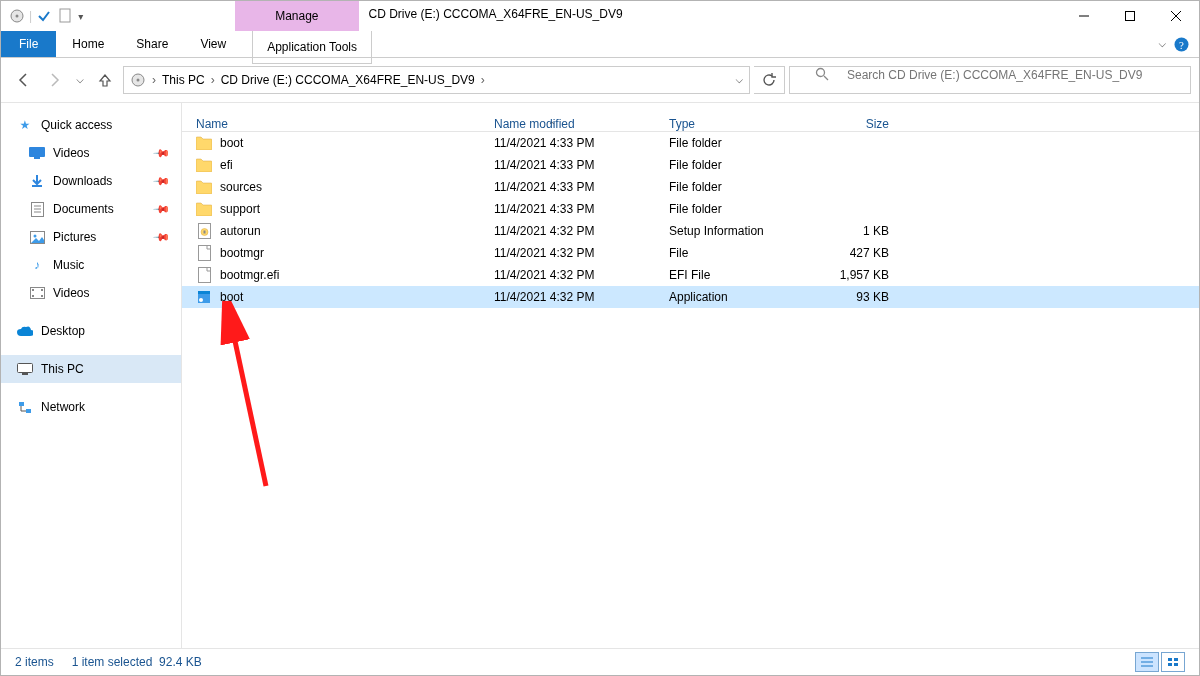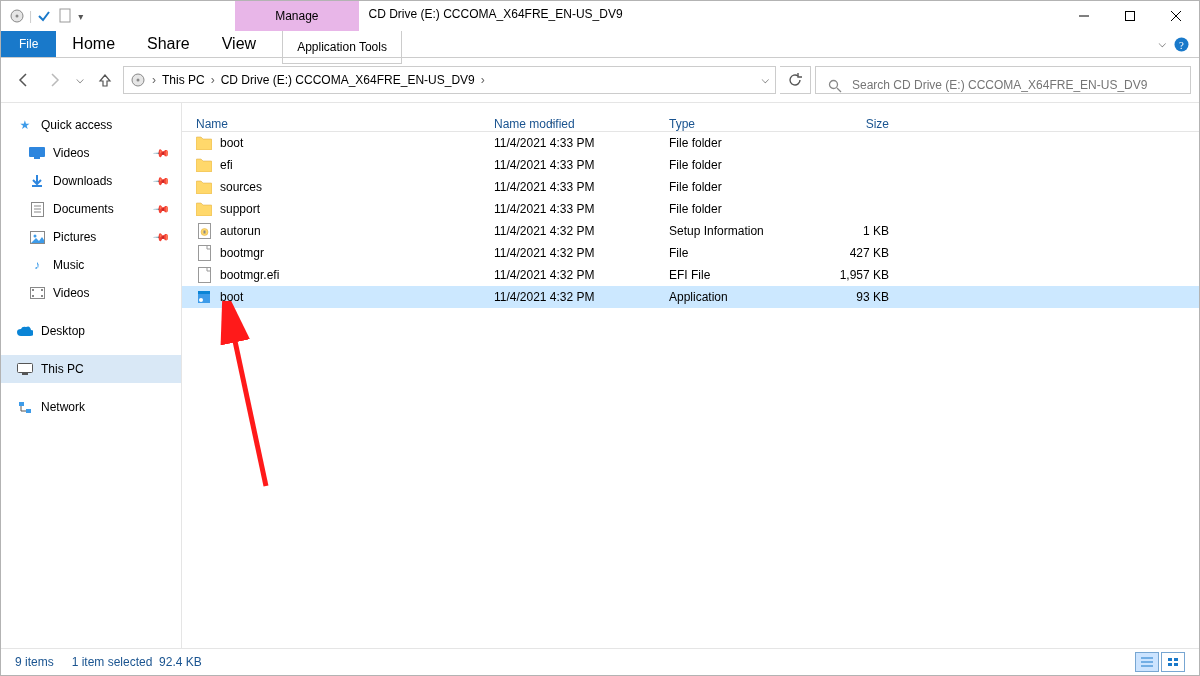--- a/index.html
+++ b/index.html
@@ -8,31 +8,31 @@
 .titlebar{display:flex;align-items:flex-start;height:30px;background:#fff}
 .qat{display:flex;align-items:center;padding:3px 6px;gap:2px;height:24px}
 .qat .ico{width:20px;height:20px;display:flex;align-items:center;justify-content:center}
 .tab-manage{background:#e8b6e8;padding:5px 40px;height:20px;display:flex;align-items:center;justify-content:center;font-size:12px}
 .title-text{padding:6px 10px;font-size:12px;color:#000}
 .win-controls{margin-left:auto;display:flex}
 .win-btn{width:46px;height:30px;display:flex;align-items:center;justify-content:center}
 
 .menubar{display:flex;height:26px;border-bottom:1px solid #ccc;align-items:stretch}
 .file-btn{background:#1979ca;color:#fff;padding:0 18px;display:flex;align-items:center;font-size:12px}
-.menu-item{padding:0 16px;display:flex;align-items:center;font-size:16px}
+.menu-item{padding:0 16px;display:flex;align-items:center;font-size:12px}
 .app-tools{border:1px solid #ccc;border-top:none;padding:16px 14px;display:flex;align-items:center}
 .ribbon-toggle{margin-left:auto;display:flex;align-items:center;gap:8px;padding:0 10px}
 
 .navbar{display:flex;align-items:center;height:36px;padding:4px 8px;gap:4px;border-bottom:1px solid #e5e5e5}
 .nav-arrow{width:28px;height:28px;display:flex;align-items:center;justify-content:center;color:#666}
 .addrbox{flex:1;display:flex;align-items:center;border:1px solid #ccc;height:26px;padding:0 6px;gap:6px}
 .crumb{display:flex;align-items:center;gap:4px;font-size:12px}
 .addr-dd{margin-left:auto;color:#555}
 .refresh{width:30px;height:26px;display:flex;align-items:center;justify-content:center;border:1px solid #ccc;border-left:none}
-.searchbox{width:350px;height:26px;border:1px solid #ccc;display:flex;align-items:flex-end;padding:0 12px;gap:8px;color:#777}
+.searchbox{width:350px;height:26px;border:1px solid #ccc;display:flex;align-items:flex-start;padding:0 25px;gap:16px;color:#777}
 .searchbox input{border:none;outline:none;width:100%;font-size:12px;color:#555}
 
 .body{flex:1;display:flex;min-height:0}
 
 .sidebar{width:180px;border-right:1px solid #e5e5e5;padding:8px 0;overflow:auto}
 .side-item{display:flex;align-items:center;gap:8px;padding:4px 12px 4px 28px;height:20px;font-size:12px}
 .side-item.selected{background:#d9e8f6}
 .side-group{padding-left:16px}
 .pin{margin-left:auto;color:#888;font-size:11px;transform:rotate(45deg)}
 
@@ -389,21 +389,21 @@
             </div>
             <div class="col c-date">11/4/2021 4:32 PM</div>
             <div class="col c-type">Application</div>
             <div class="col c-size">93 KB</div>
           </div>
         </div>
     </div>
   </div>
 
   <div class="status">
-    <span>9 items</span>
+    <span>2 items</span>
     <span>
       <span>1 item selected</span>&nbsp;&nbsp;<span>92.4 KB</span>
     </span>
     <div class="view-icons">
       <div class="view-btn active">
           <svg width="12" height="10">
             <line x1="0" y1="1" x2="12" y2="1" stroke="#1979ca"></line>
             <line x1="0" y1="5" x2="12" y2="5" stroke="#1979ca"></line>
             <line x1="0" y1="9" x2="12" y2="9" stroke="#1979ca"></line>
           </svg>

